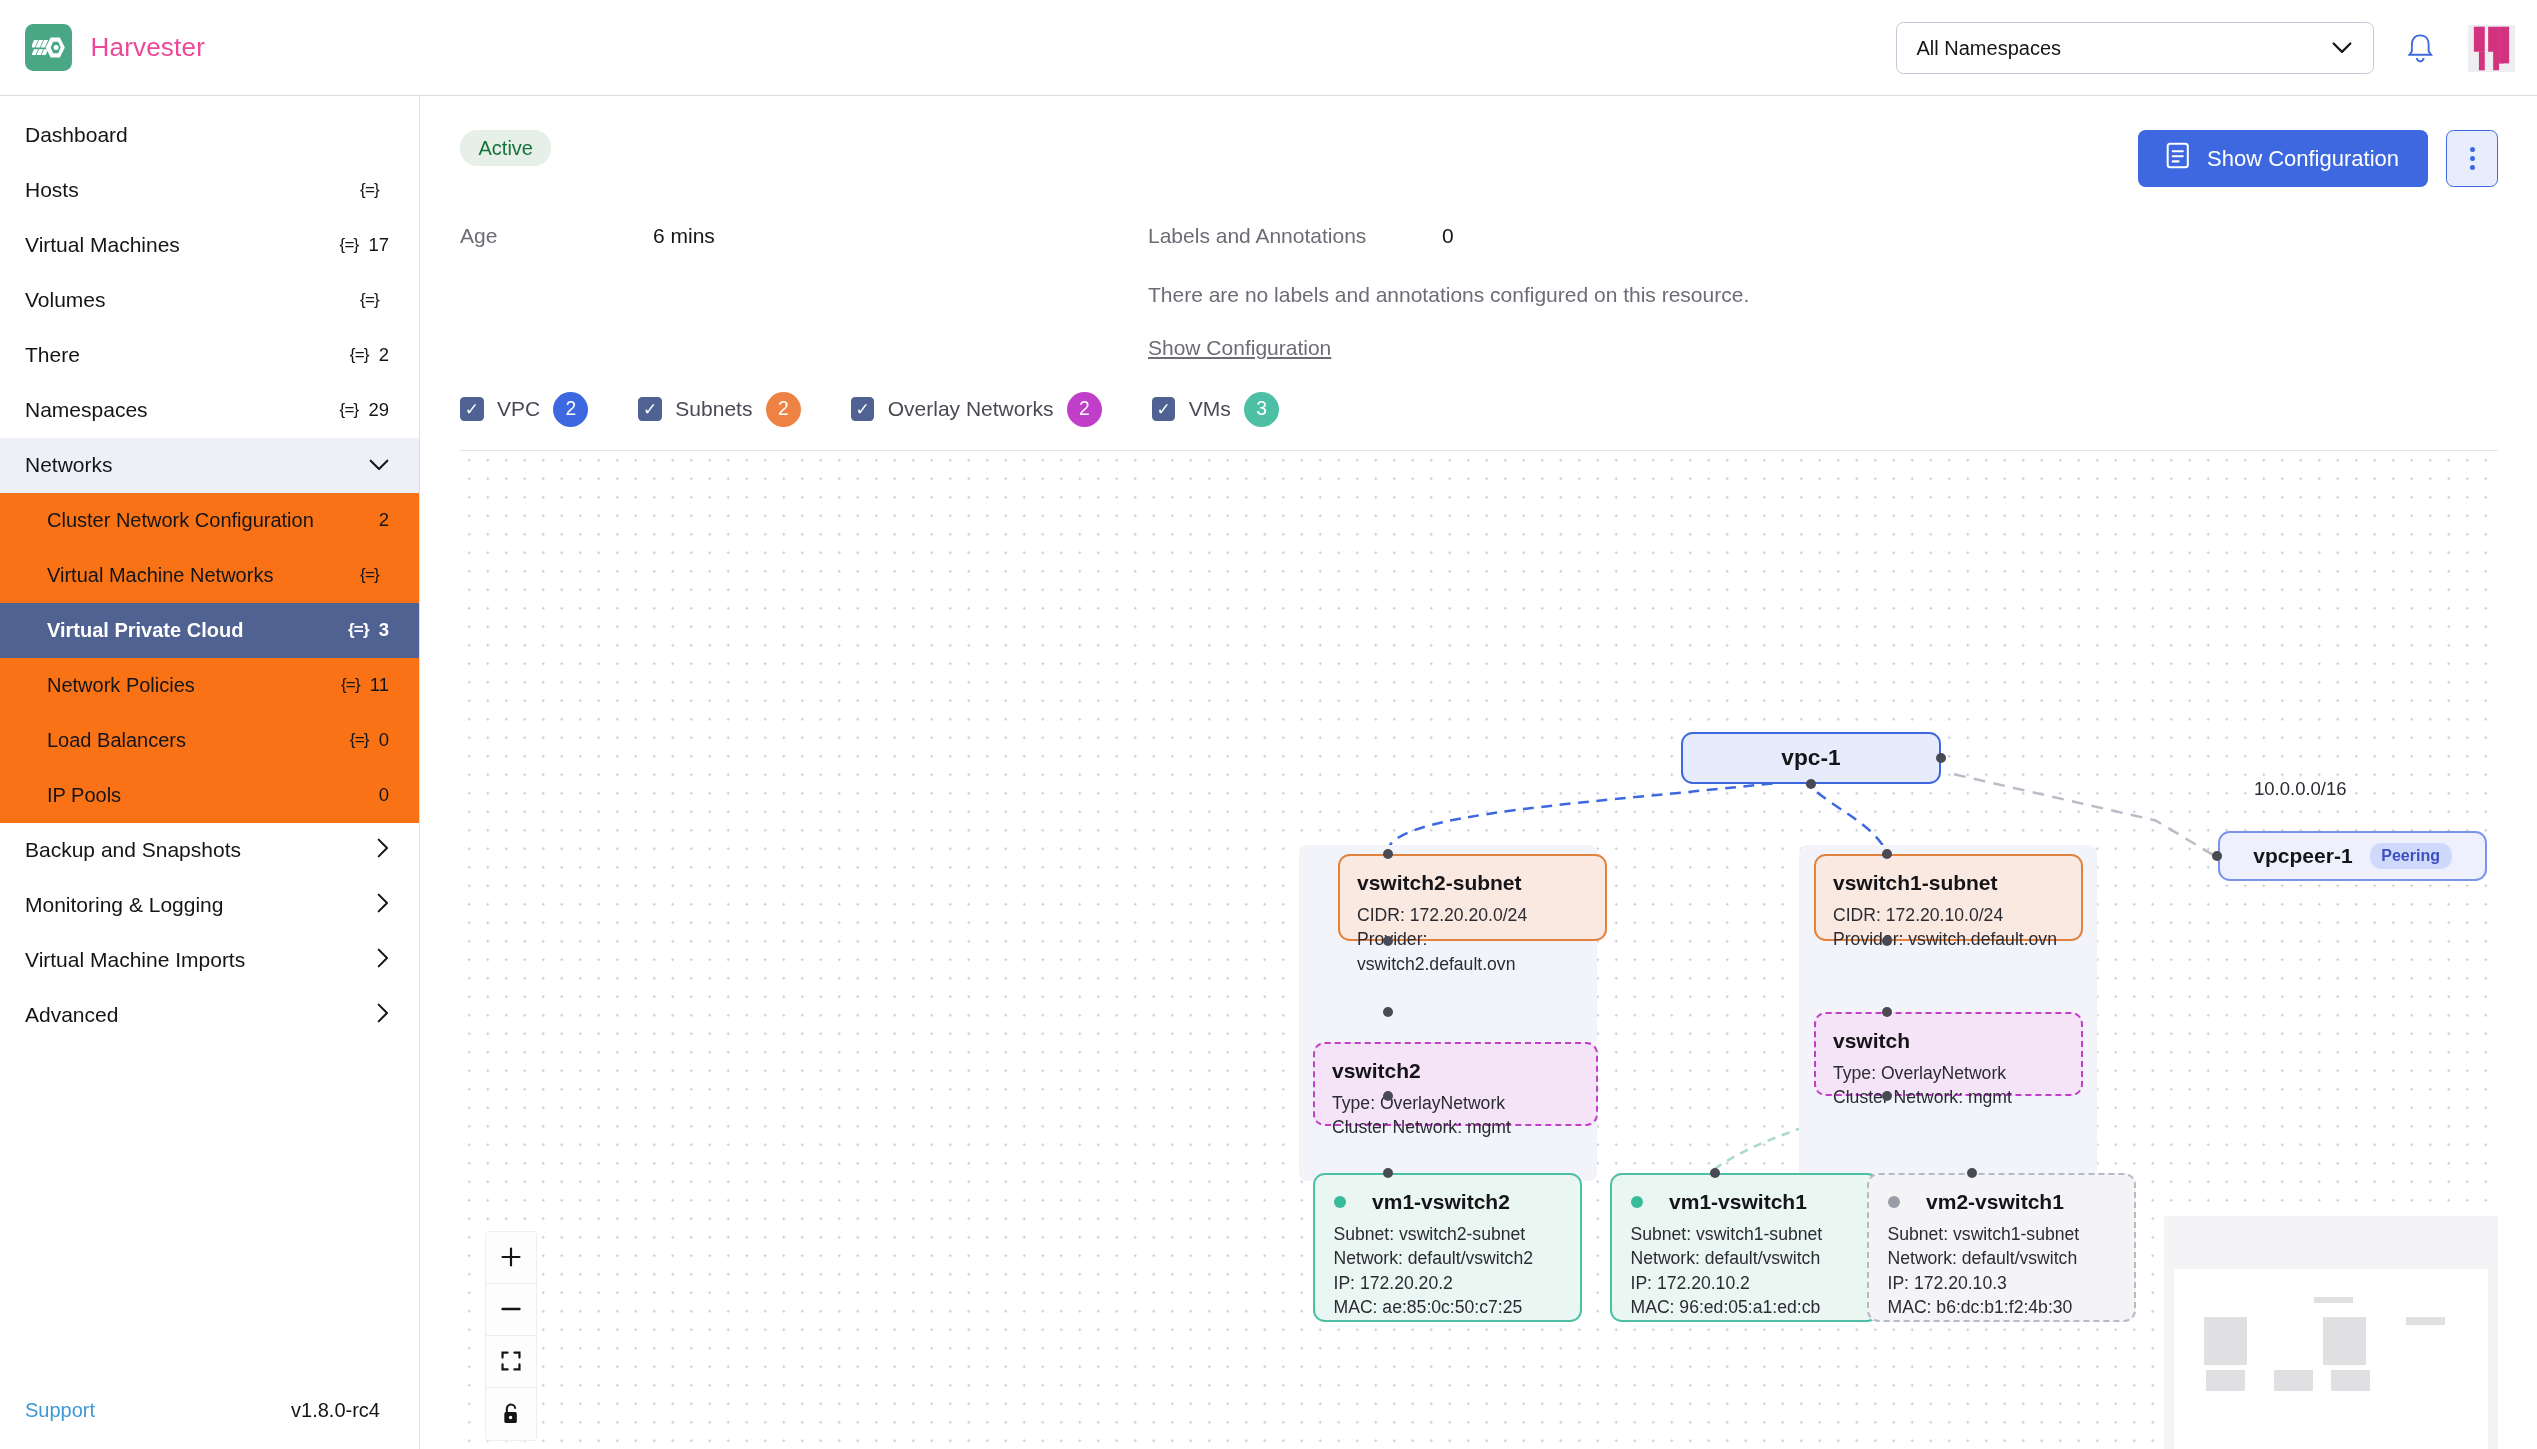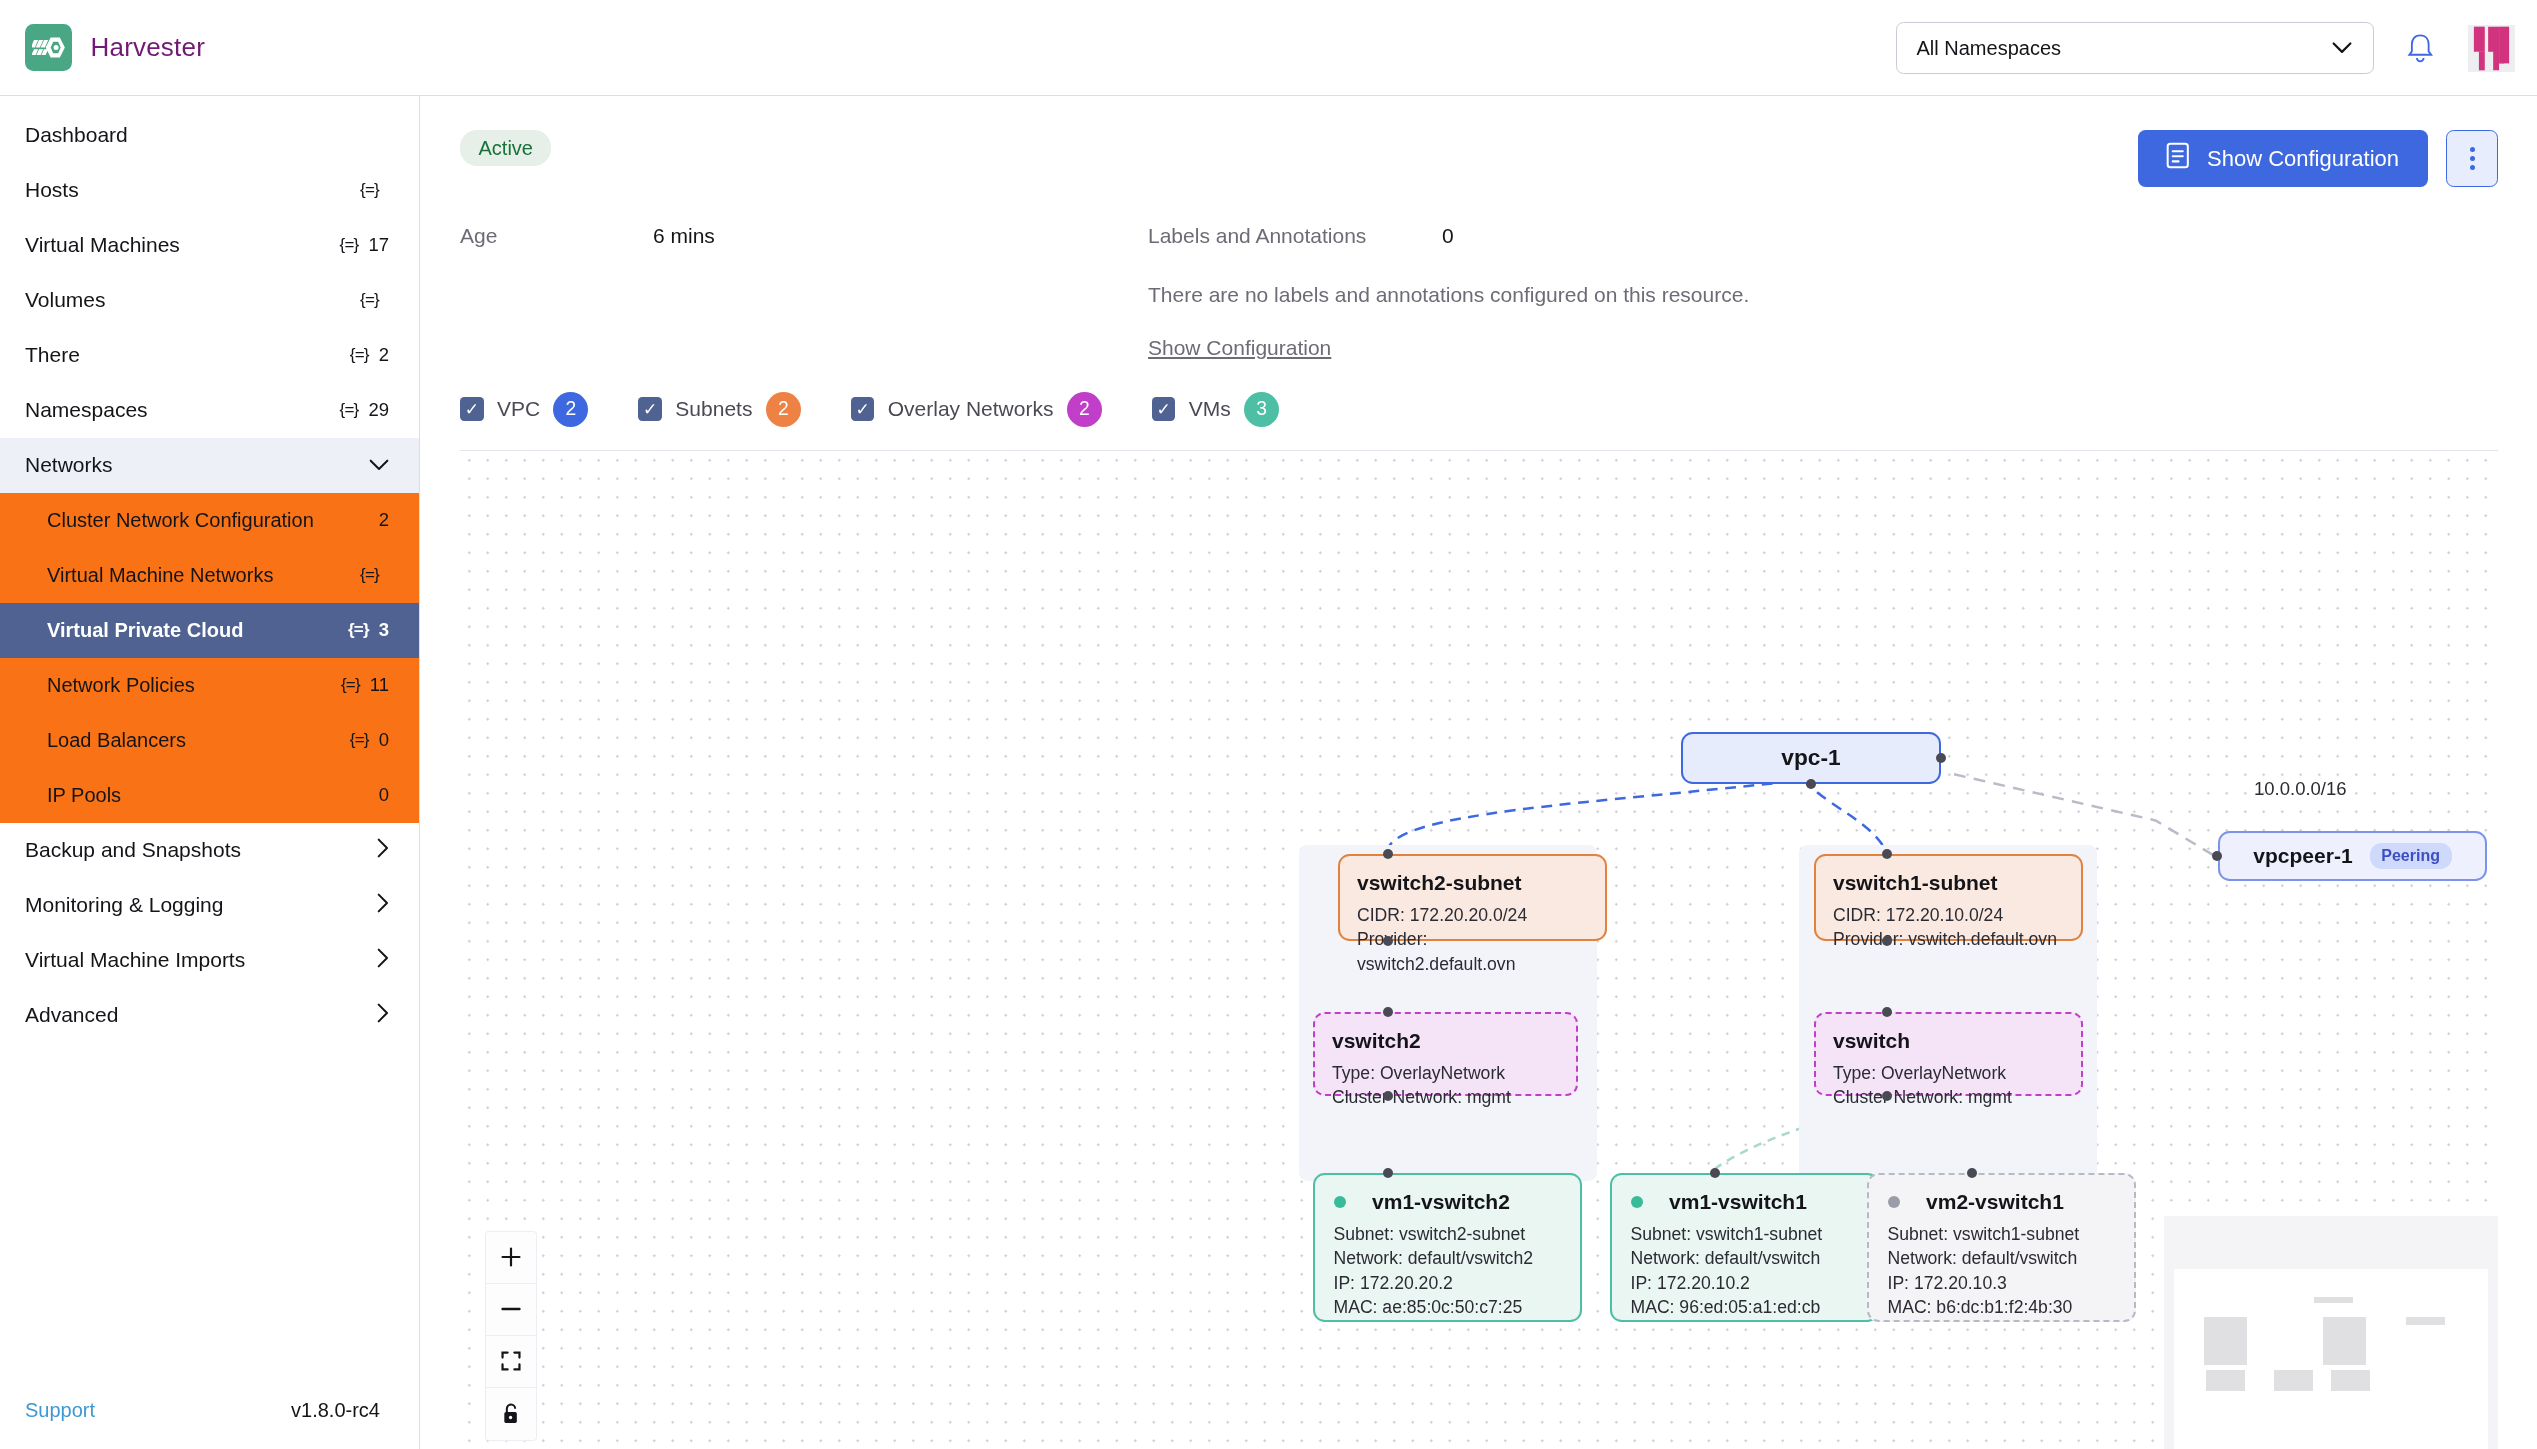--- a/index.html
+++ b/index.html
@@ -13,21 +13,21 @@
   
   .topbar {
     height: 96px; flex: 0 0 96px; display: flex; align-items: center;
     border-bottom: 0.8px solid #dcdee7; background: #fff; position: relative;
   }
   .brand { display: flex; align-items: center; gap: 18.5px; padding-left: 25px; width: 420px; }
   .brand-logo {
     width: 47px; height: 47px; border-radius: 8.4px; background: #4aa785;
     display: flex; align-items: center; justify-content: center;
   }
-  .brand-name { font-size: 26px; color: #701a75; letter-spacing: 0.2px; }
+  .brand-name { font-size: 26px; color: #ec4899; letter-spacing: 0.2px; }
   .topbar-right {
     position: absolute; right: 23.5px; top: 0; height: 96px;
     display: flex; align-items: center; gap: 30px;
   }
   .ns-select {
     width: 478px; height: 52px; border: 0.8px solid #c7cad6; border-radius: 7.6px;
     display: flex; align-items: center; justify-content: space-between;
     padding: 0 20px; background: #fff;
   }
   .ns-select span { font-size: 20px; color: #141419; }
@@ -504,21 +504,21 @@
         <div class="port" style="left:923px; top:485px;"></div>
 
         <div class="node node-subnet" style="left:1354px; top:403px; width:269px; height:87px;">
           <div class="node-title">vswitch1-subnet</div>
           <div class="node-line">CIDR: 172.20.10.0/24</div>
           <div class="node-line">Provider: vswitch.default.ovn</div>
         </div>
         <div class="port" style="left:1422px; top:398px;"></div>
         <div class="port" style="left:1422px; top:485px;"></div>
 
-        <div class="node node-overlay" style="left:853px; top:561px; width:265px; height:84px;">
+        <div class="node node-overlay" style="left:853px; top:591px; width:285px; height:84px;">
           <div class="node-title">vswitch2</div>
           <div class="node-line">Type: OverlayNetwork</div>
           <div class="node-line">Cluster Network: mgmt</div>
         </div>
         <div class="port" style="left:923px; top:556px;"></div>
         <div class="port" style="left:923px; top:640px;"></div>
 
         <div class="node node-overlay" style="left:1354px; top:561px; width:269px; height:84px;">
           <div class="node-title">vswitch</div>
           <div class="node-line">Type: OverlayNetwork</div>

